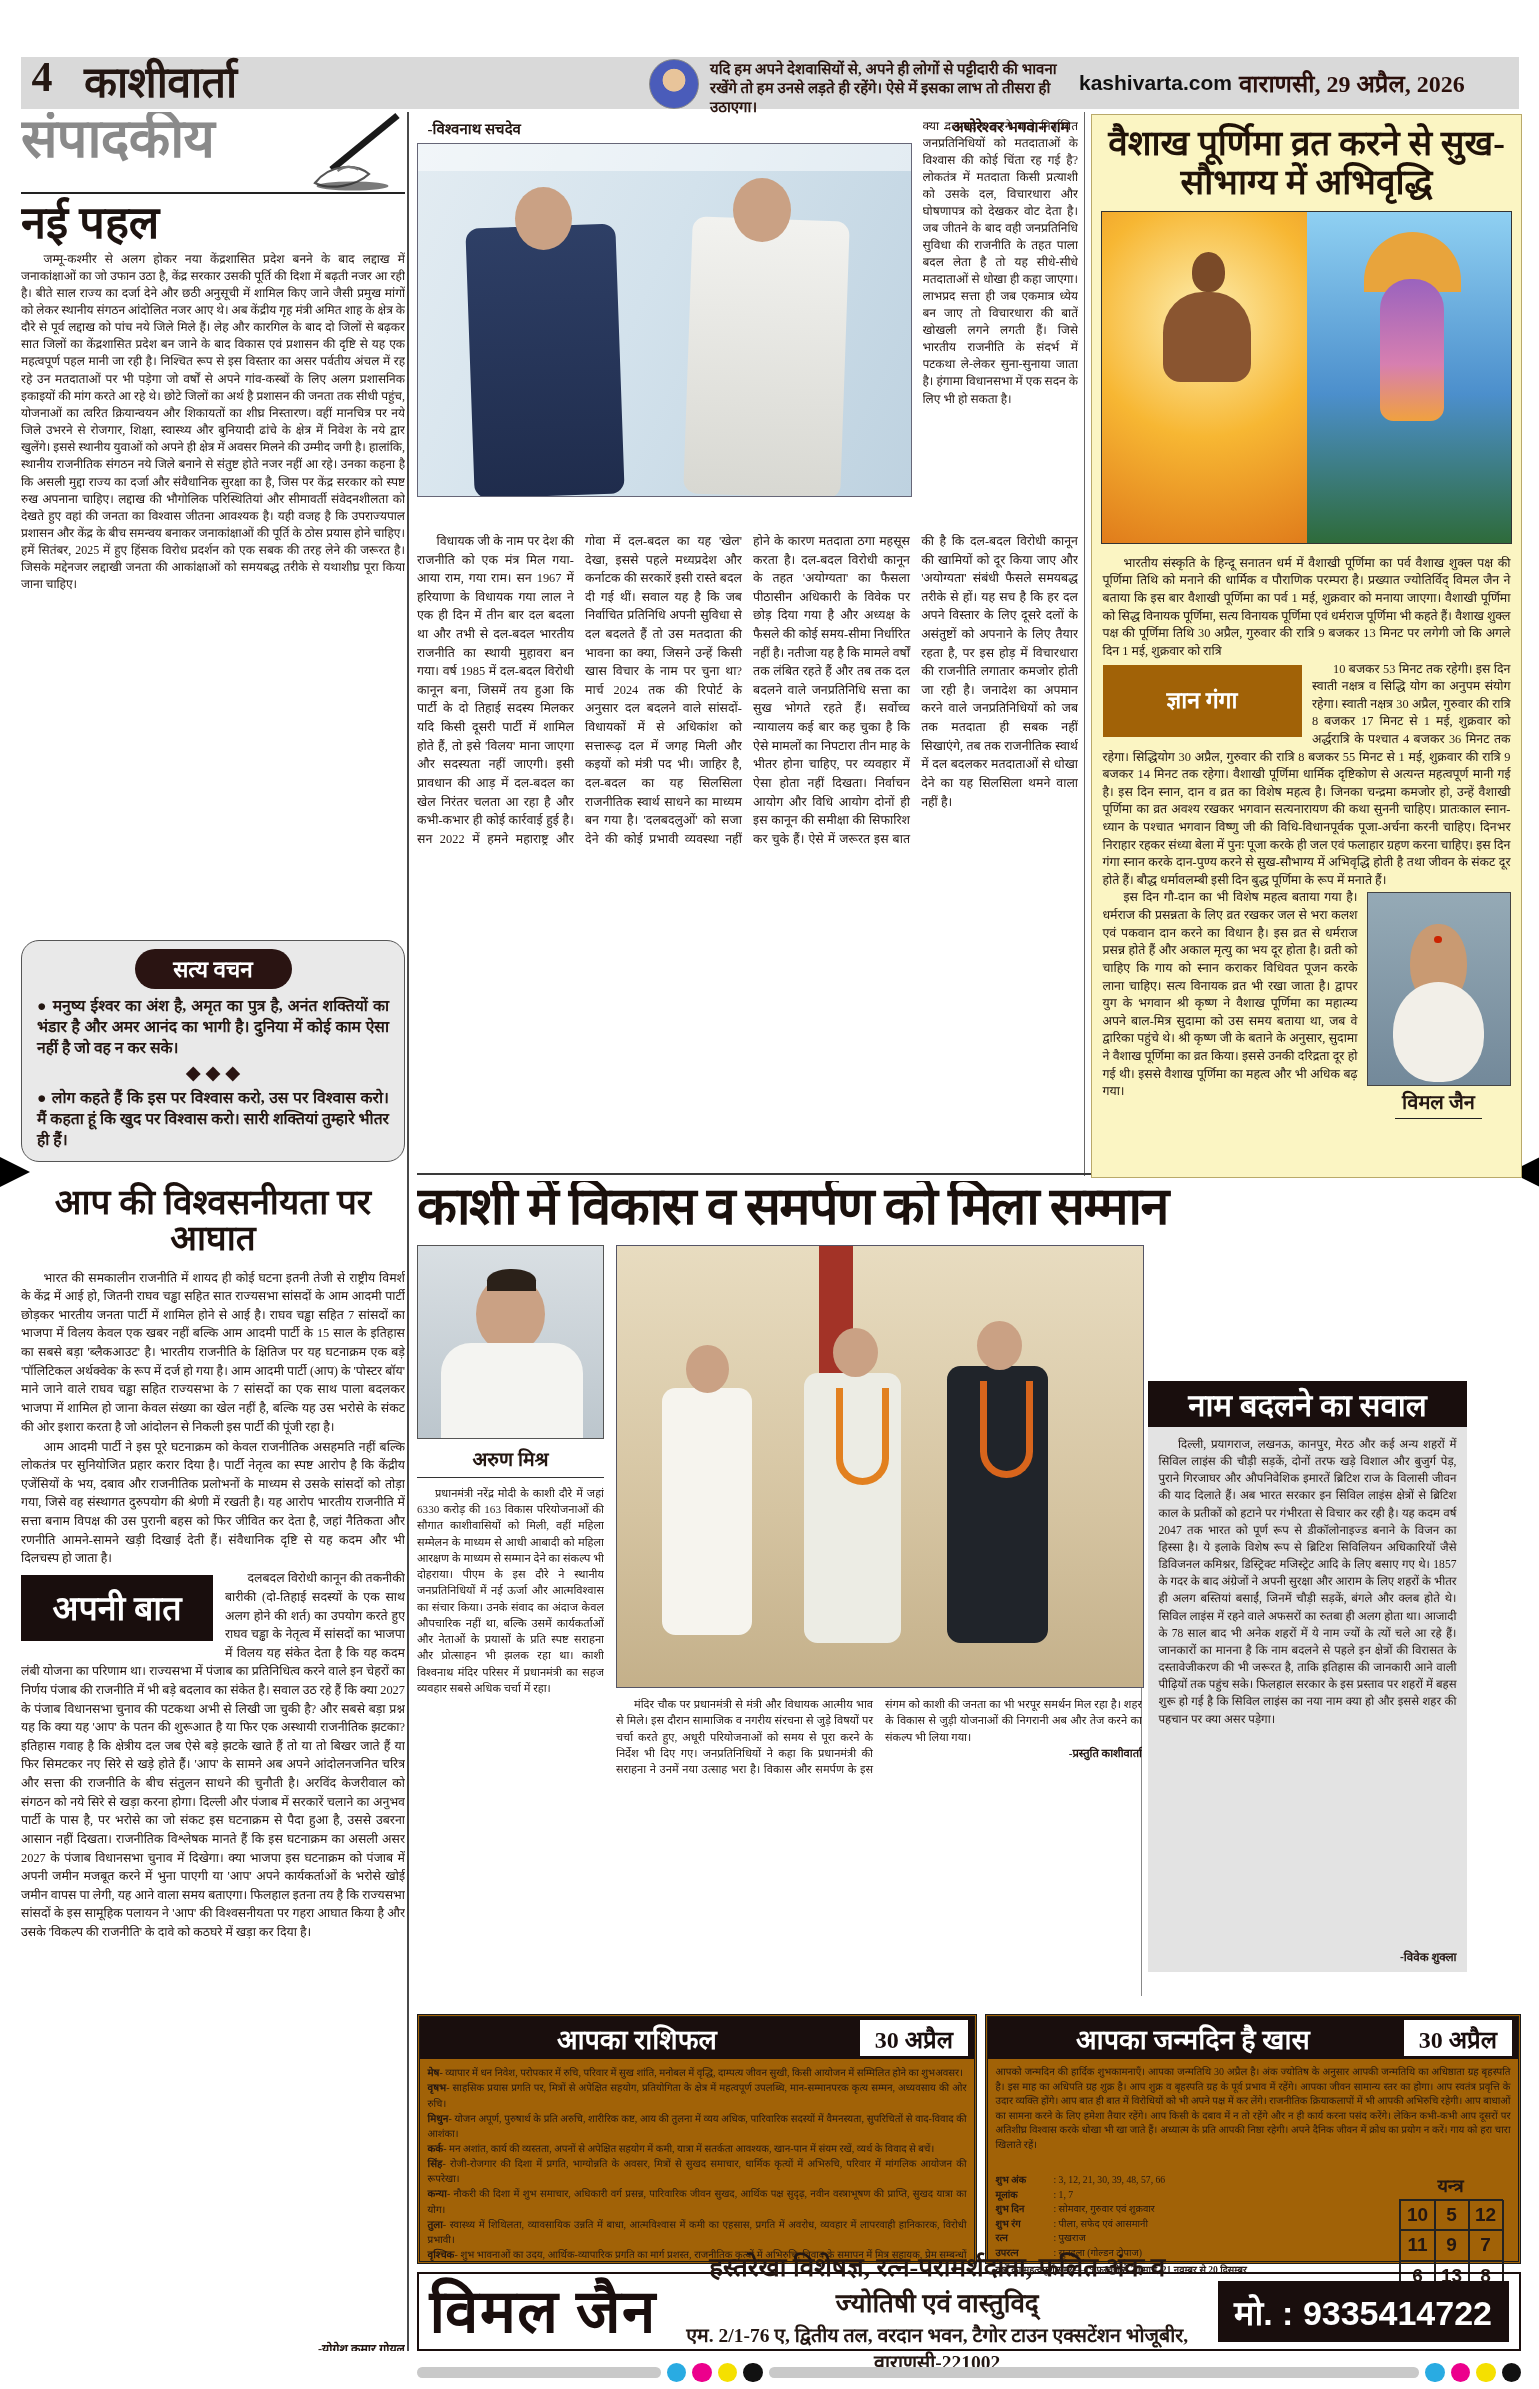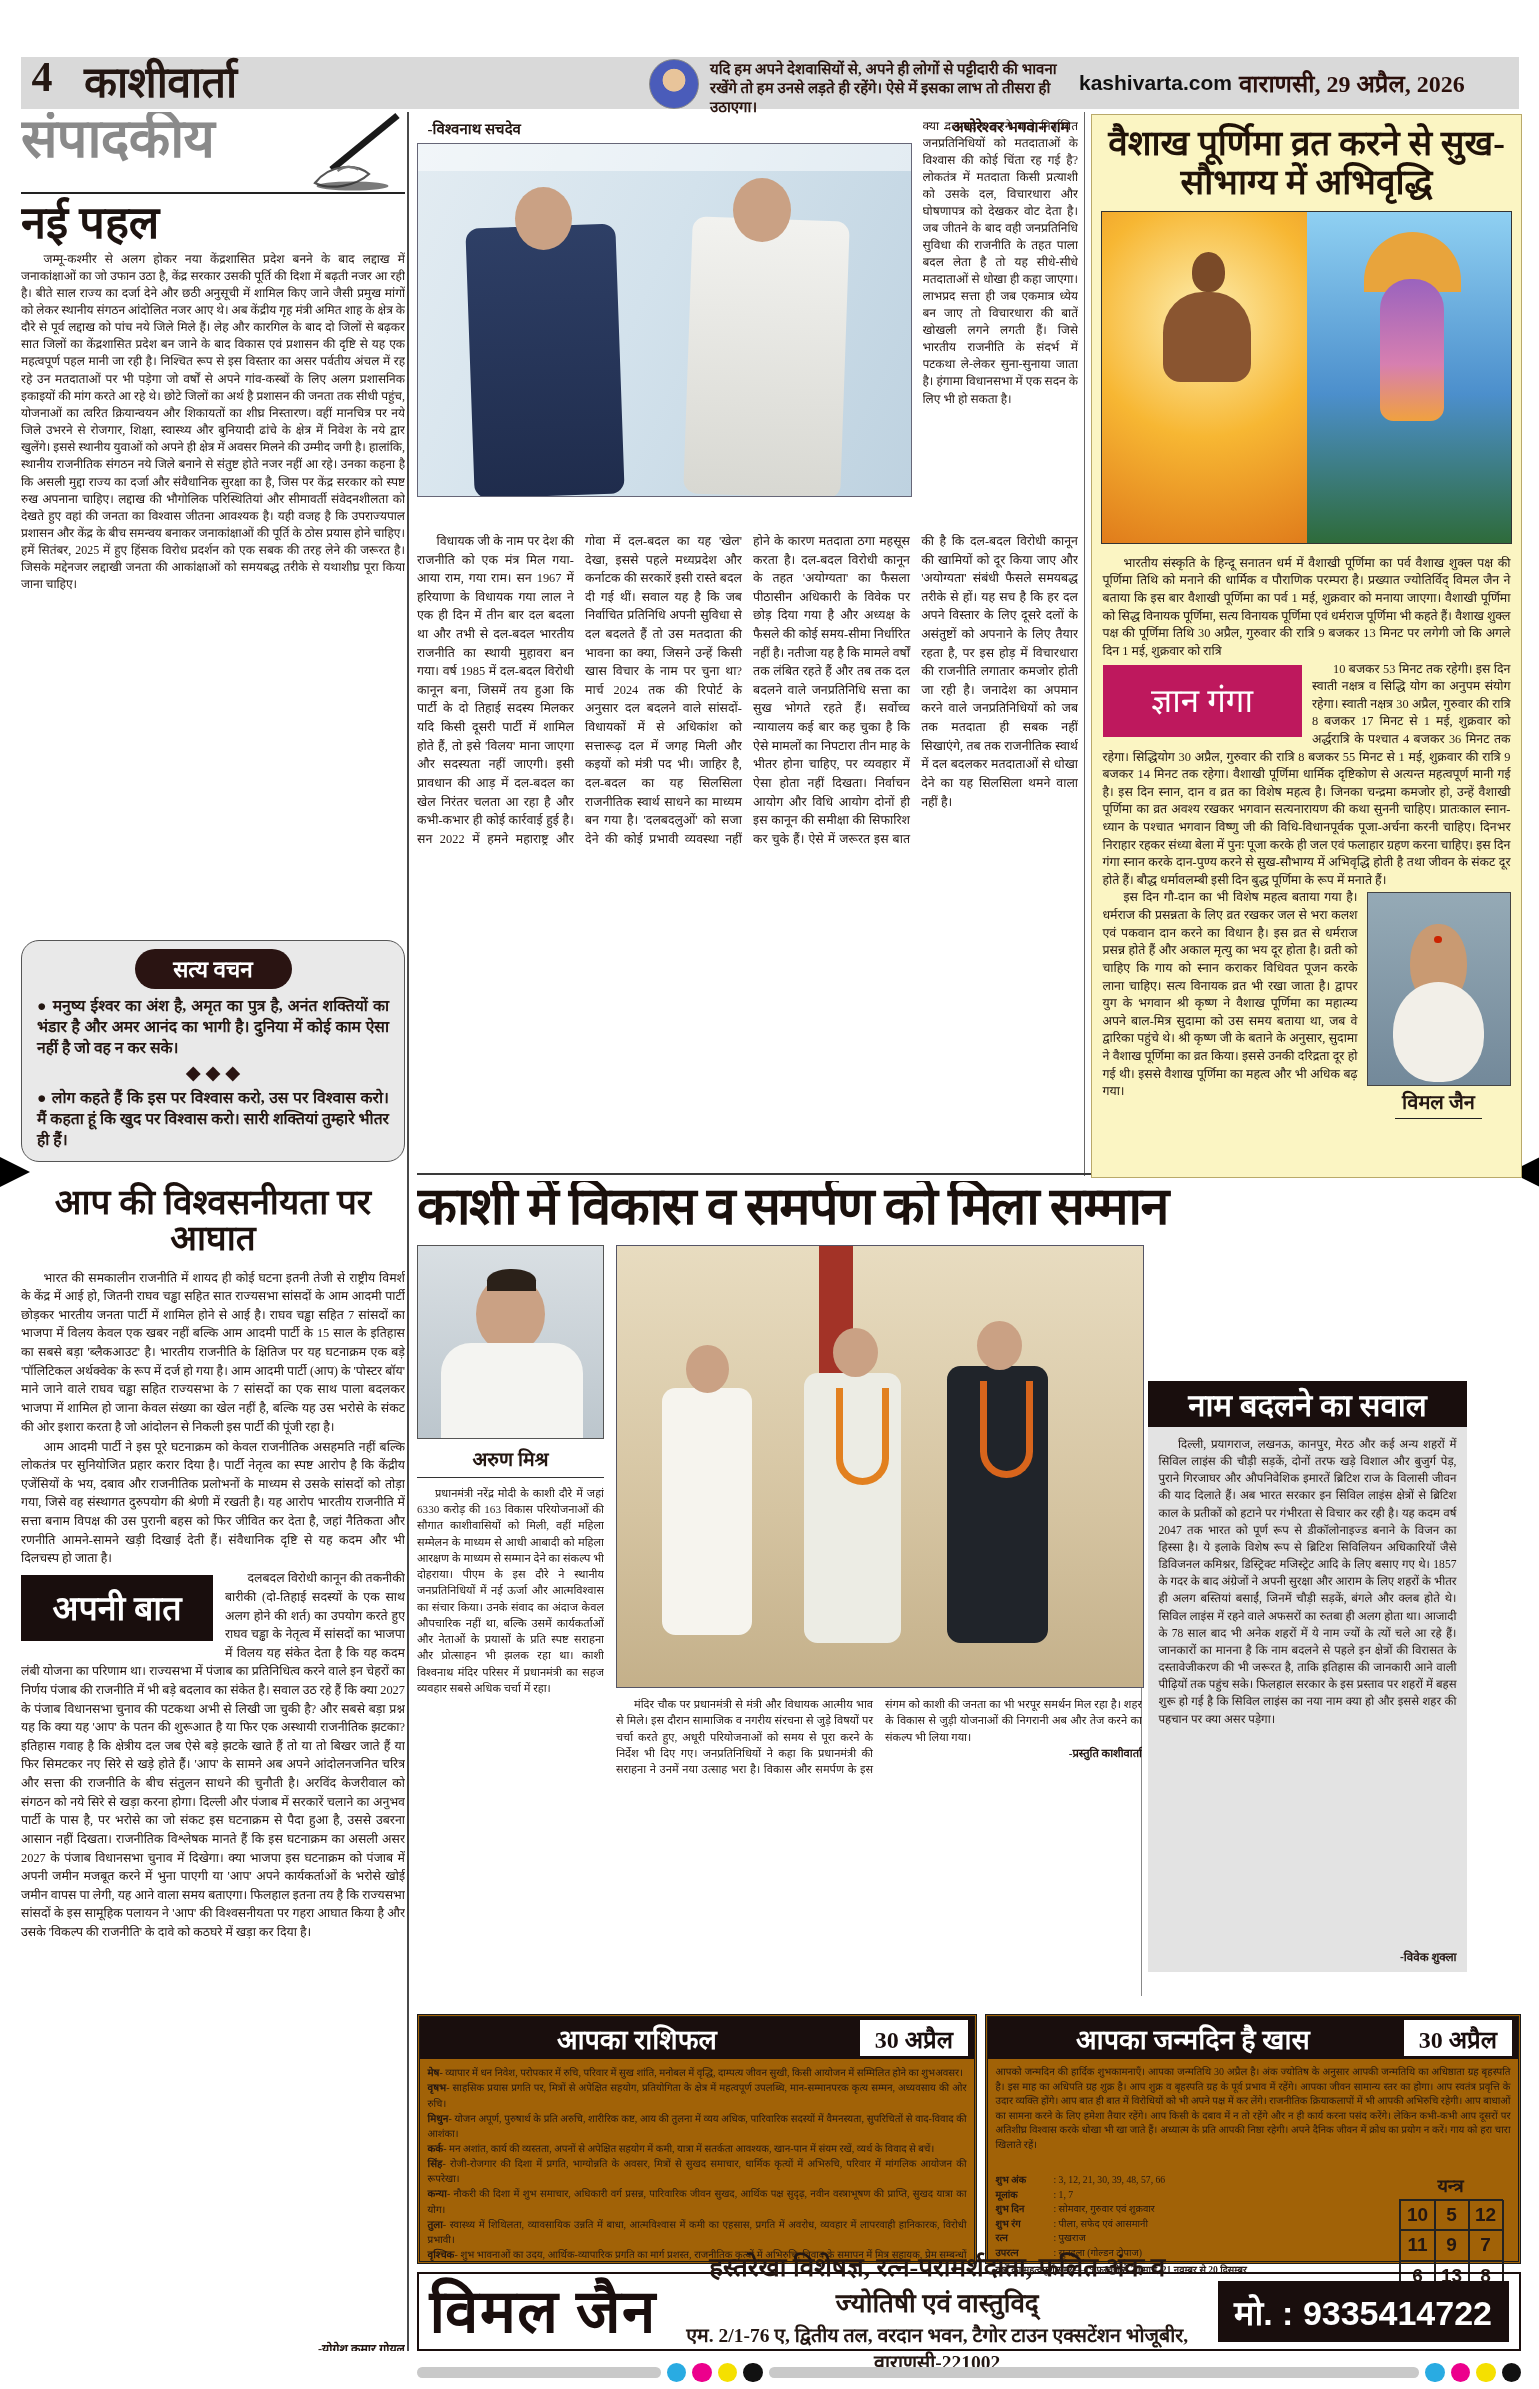--- a/index.html
+++ b/index.html
@@ -82,22 +82,22 @@
   .vai-img{margin:6px 9px;height:331px;border:1.5px solid #333;position:relative;overflow:hidden;display:flex;}
   .vai-l{width:50%;background:radial-gradient(circle at 50% 32%,#fdeeb0 0%,#f7b733 48%,#e07c1b 100%);position:relative;}
   .vai-r{width:50%;background:linear-gradient(180deg,#8fd0f2 0%,#4c8fcc 55%,#2e6b3a 100%);position:relative;}
   .bud-head{position:absolute;left:44%;top:12%;width:33px;height:40px;border-radius:50% 50% 45% 45%;background:#7a4a28;}
   .bud-body{position:absolute;left:30%;top:24%;width:88px;height:90px;border-radius:45% 45% 20% 20%;background:#8a5530;}
   .vis-hood{position:absolute;left:28%;top:6%;width:97px;height:60px;border-radius:49px 49px 0 0;background:#e8a43c;}
   .vis-body{position:absolute;left:36%;top:20%;width:64px;height:142px;border-radius:30px 30px 13.5px 13.5px;
             background:linear-gradient(#9a63be 0%,#d77fb0 60%,#f0a13f 100%);}
   .vai-body{padding:4.5px 10.5px;font-size:12.4px;line-height:1.42;}
   .vai-body p{margin:0;text-indent:21px;}
-  .gyan{float:left;width:199px;height:72px;background:#be185d;color:#fff;display:flex;align-items:center;justify-content:center;
-        font-size:33px;font-weight:400;margin:4.5px 10.5px 3px 0;}
+  .gyan{float:left;width:199px;height:72px;background:#a16207;color:#fff;display:flex;align-items:center;justify-content:center;
+        font-size:23px;font-weight:700;margin:4.5px 10.5px 3px 0;}
   .vimal{float:right;width:144px;margin:3px 0 1.5px 9px;text-align:center;}
   .vimal-photo{height:192px;border:1.5px solid #444;background:linear-gradient(#95aab6 0%,#73899a 100%);position:relative;overflow:hidden;}
   .beard{position:absolute;left:18%;top:46%;width:64%;height:52%;border-radius:50% 50% 45% 45%;background:#f2efe8;}
   .vface{position:absolute;left:30%;top:16%;width:40%;height:42%;border-radius:48%;background:#c99a72;}
   .tilak{position:absolute;left:47%;top:22%;width:7.5px;height:7.5px;border-radius:50%;background:#cc2200;}
   .vimal-sig{font-size:20px;font-weight:800;border-bottom:1.5px solid #222;display:inline-block;padding:1.5px 7.5px;}
   
   .naam{position:absolute;left:1148px;top:1381px;width:319px;}
   .naam-bar{height:46px;background:#190e0d;color:#fff;display:flex;align-items:center;justify-content:center;
             font-size:31px;font-weight:800;}

